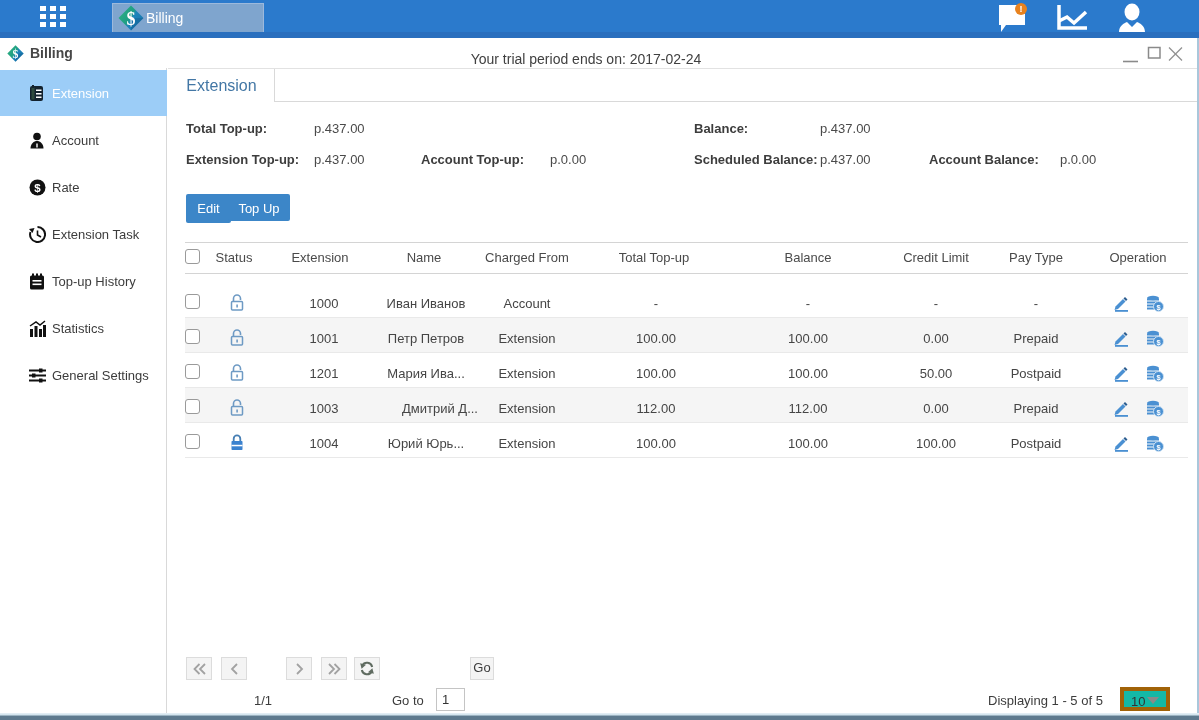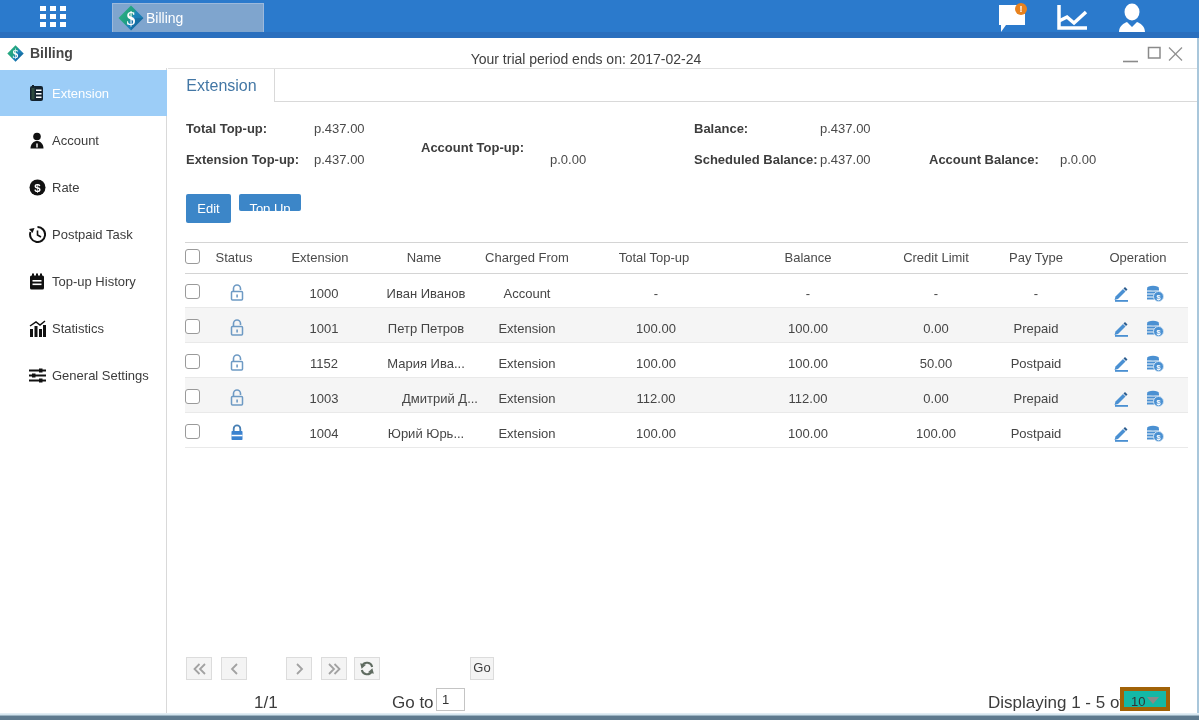--- a/index.html
+++ b/index.html
@@ -34,29 +34,29 @@
 #tabstrip-bottom { position:absolute; left:275px; top:101px; width:922px; height:1px; background:#d9d9d9; }
 #tab-active { position:absolute; left:168px; top:69px; width:107px; height:33px; background:#fff; border-right:1px solid #d9d9d9; }
 #tab-active .t { position:absolute; width:107px; text-align:center; top:8px; color:#4377a5; font-size:16px; }
 
 .stlabel { position:absolute; font-size:13px; font-weight:bold; color:#3d3d3d; }
 .stval { position:absolute; font-size:13px; color:#4a4a4a; }
 
 .btn { position:absolute; background:#3c86c8; color:#fff; font-size:13px; text-align:center; border-radius:2px; }
 .hrow { position:absolute; top:242px; height:32px; border-top:1px solid #d4d4d4; border-bottom:1px solid #d4d4d4; left:185px; width:1003px; background:#fff; }
 .hcell { position:absolute; font-size:13px; color:#4a4a4a; top:250px; text-align:center; }
-.row { position:absolute; left:185px; width:1003px; height:35px; }
+.row { position:absolute; left:185px; width:1003px; height:35px;margin-top:10px; }
 .row.odd { background:#f5f5f5; }
 .row .brd { position:absolute; left:0; bottom:0; width:100%; height:1px; background:#e9e9e9; }
 .cell { position:absolute; font-size:13px; color:#454545; text-align:center; top:13px; }
 .cb { position:absolute; width:15px; height:15px; border:1px solid #9a9a9a; border-radius:3px; background:#fff; }
 
 
 .pgbtn { position:absolute; top:657px; width:26px; height:23px; background:#f4f4f4; border:1px solid #dcdcdc; color:#9a9a9a; text-align:center; font-size:16px; line-height:20px; }
-#pg-text { position:absolute; top:693px; font-size:17px; color:#3c3c3c; }
+#pg-text { position:absolute; top:693px; font-size:13px; color:#3c3c3c; }
 
 
 #rightborder { position:absolute; right:0; top:38px; width:2px; height:682px; background:#a9c7db; }
 #bottomborder { position:absolute; left:0; top:713px; width:1199px; height:7px; background:linear-gradient(180deg,#e8f1f7 0%,#cfe2ec 28%,#5e7a8e 45%,#5e7a8e 100%); }
 </style>
 </head>
 <body>
 
 <div id="topbar">
   <div id="topband"></div>
@@ -156,21 +156,21 @@
       <text x="8.5" y="13" font-size="11.5" font-weight="bold" fill="#fff" text-anchor="middle">$</text>
     </svg>
   <span class="lbl">Rate</span>
 </div>
 <div class="sideitem" style="top:211px">
   <svg width="17" height="17" viewBox="0 0 17 17">
       <path d="M8.5 1 a7.5 7.5 0 1 1 -7 5" fill="none" stroke="#111" stroke-width="2"></path>
       <path d="M0 3 l3.5 4 2-5 z" fill="#111"></path>
       <path d="M8.5 4.5 v4.5 l3.5 2" stroke="#111" stroke-width="1.6" fill="none"></path>
     </svg>
-  <span class="lbl">Postpaid Task</span>
+  <span class="lbl">Extension Task</span>
 </div>
 <div class="sideitem" style="top:258px">
   <svg width="16" height="17" viewBox="0 0 16 17">
       <rect x="1" y="2.5" width="14" height="14" rx="1.5" fill="#111"></rect>
       <rect x="3" y="0.5" width="2" height="4" fill="#111"></rect>
       <rect x="7" y="0.5" width="2" height="4" fill="#111"></rect>
       <rect x="11" y="0.5" width="2" height="4" fill="#111"></rect>
       <rect x="3.5" y="7" width="9" height="1.6" fill="#fff"></rect>
       <rect x="3.5" y="10.5" width="9" height="1.6" fill="#fff"></rect>
     </svg>
@@ -204,29 +204,29 @@
     <div class="t">Extension</div>
   </div>
 
 <span class="stlabel" style="left:186px;top:121px">Total Top-up:</span>
 <span class="stval" style="left:314px;top:121px">p.437.00</span>
 <span class="stlabel" style="left:694px;top:121px">Balance:</span>
 <span class="stval" style="left:820px;top:121px">p.437.00</span>
 
 <span class="stlabel" style="left:186px;top:152px">Extension Top-up:</span>
 <span class="stval" style="left:314px;top:152px">p.437.00</span>
-<span class="stlabel" style="left:421px;top:140px">Account Top-up:</span>
+<span class="stlabel" style="left:421px;top:152px">Account Top-up:</span>
 <span class="stval" style="left:550px;top:152px">p.0.00</span>
 <span class="stlabel" style="left:694px;top:152px">Scheduled Balance:</span>
 <span class="stval" style="left:820px;top:152px">p.437.00</span>
 <span class="stlabel" style="left:929px;top:152px">Account Balance:</span>
 <span class="stval" style="left:1060px;top:152px">p.0.00</span>
 
 <div class="btn" style="left:186px;top:194px;width:45px;height:29px;line-height:29px">Edit</div>
-<div class="btn" style="left:239px;top:194px;width:62px;height:17px;line-height:29px">Top Up</div>
+<div class="btn" style="left:228px;top:194px;width:62px;height:27px;line-height:29px">Top Up</div>
 
 <div class="hrow"></div>
 <div class="cb" style="left:185px;top:249px"></div>
 <span class="hcell" style="left:204px;width:60px">Status</span>
 <span class="hcell" style="left:280px;width:80px">Extension</span>
 <span class="hcell" style="left:384px;width:80px">Name</span>
 <span class="hcell" style="left:477px;width:100px">Charged From</span>
 <span class="hcell" style="left:604px;width:100px">Total Top-up</span>
 <span class="hcell" style="left:758px;width:100px">Balance</span>
 <span class="hcell" style="left:886px;width:100px">Credit Limit</span>
@@ -294,21 +294,21 @@
     </svg>
 </div>
 <div class="row" style="top:343px">
     <div class="brd"></div>
   <div class="cb" style="left:0;top:11px"></div>
   <svg class="abs lock" style="left:44px;top:11px" width="16" height="17" viewBox="0 0 16 17">
       <path d="M4.5 8 v-3.5 a3.5 3.5 0 0 1 7 0 V6" fill="none" stroke="#6e9ac4" stroke-width="1.6"></path>
       <rect x="2.5" y="7.5" width="11" height="8.5" rx="1" fill="none" stroke="#6e9ac4" stroke-width="1.5"></rect>
       <rect x="7.3" y="10.5" width="1.6" height="3" fill="#6e9ac4"></rect>
     </svg>
-  <span class="cell" style="left:99px;width:80px">1152</span>
+  <span class="cell" style="left:99px;width:80px">1201</span>
   <span class="cell" style="left:191px;width:100px">Мария Ива...</span>
   <span class="cell" style="left:292px;width:100px">Extension</span>
   <span class="cell" style="left:421px;width:100px">100.00</span>
   <span class="cell" style="left:573px;width:100px">100.00</span>
   <span class="cell" style="left:701px;width:100px">50.00</span>
   <span class="cell" style="left:801px;width:100px">Postpaid</span>
   <svg class="abs" style="left:928px;top:13px" width="17" height="16" viewBox="0 0 17 16">
       <path d="M2.5 10.5 L10 3 l2.5 2.5 L5 13 l-3.5 1 z" fill="#4a90d2"></path>
       <path d="M10.5 2.5 l1.5-1.5 2.5 2.5-1.5 1.5 z" fill="#2b5d8f"></path>
       <rect x="2" y="14" width="13" height="1.8" fill="#4a90d2"></rect>

